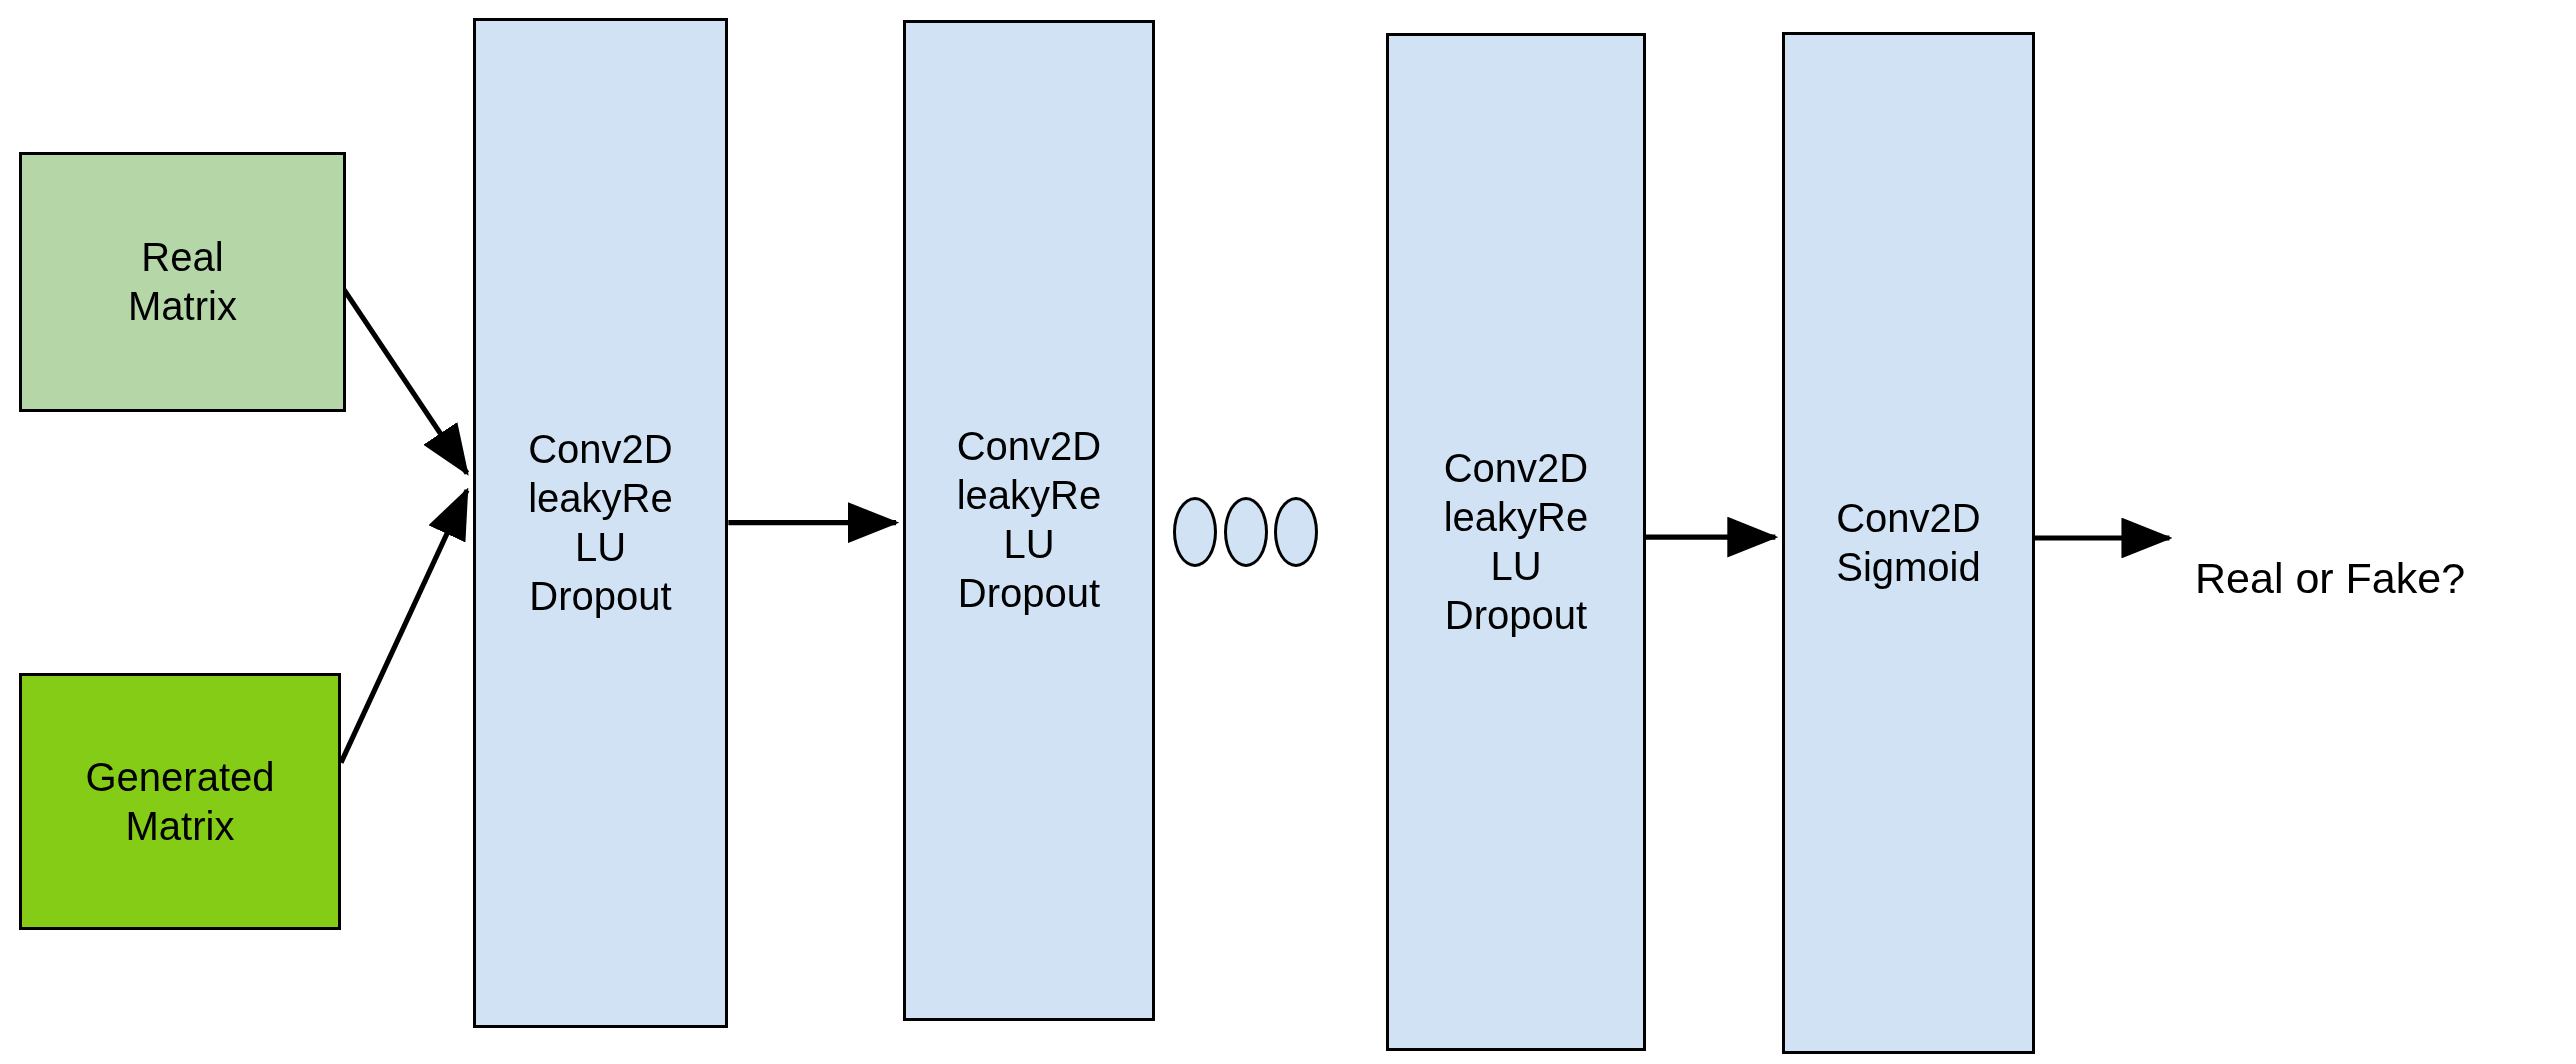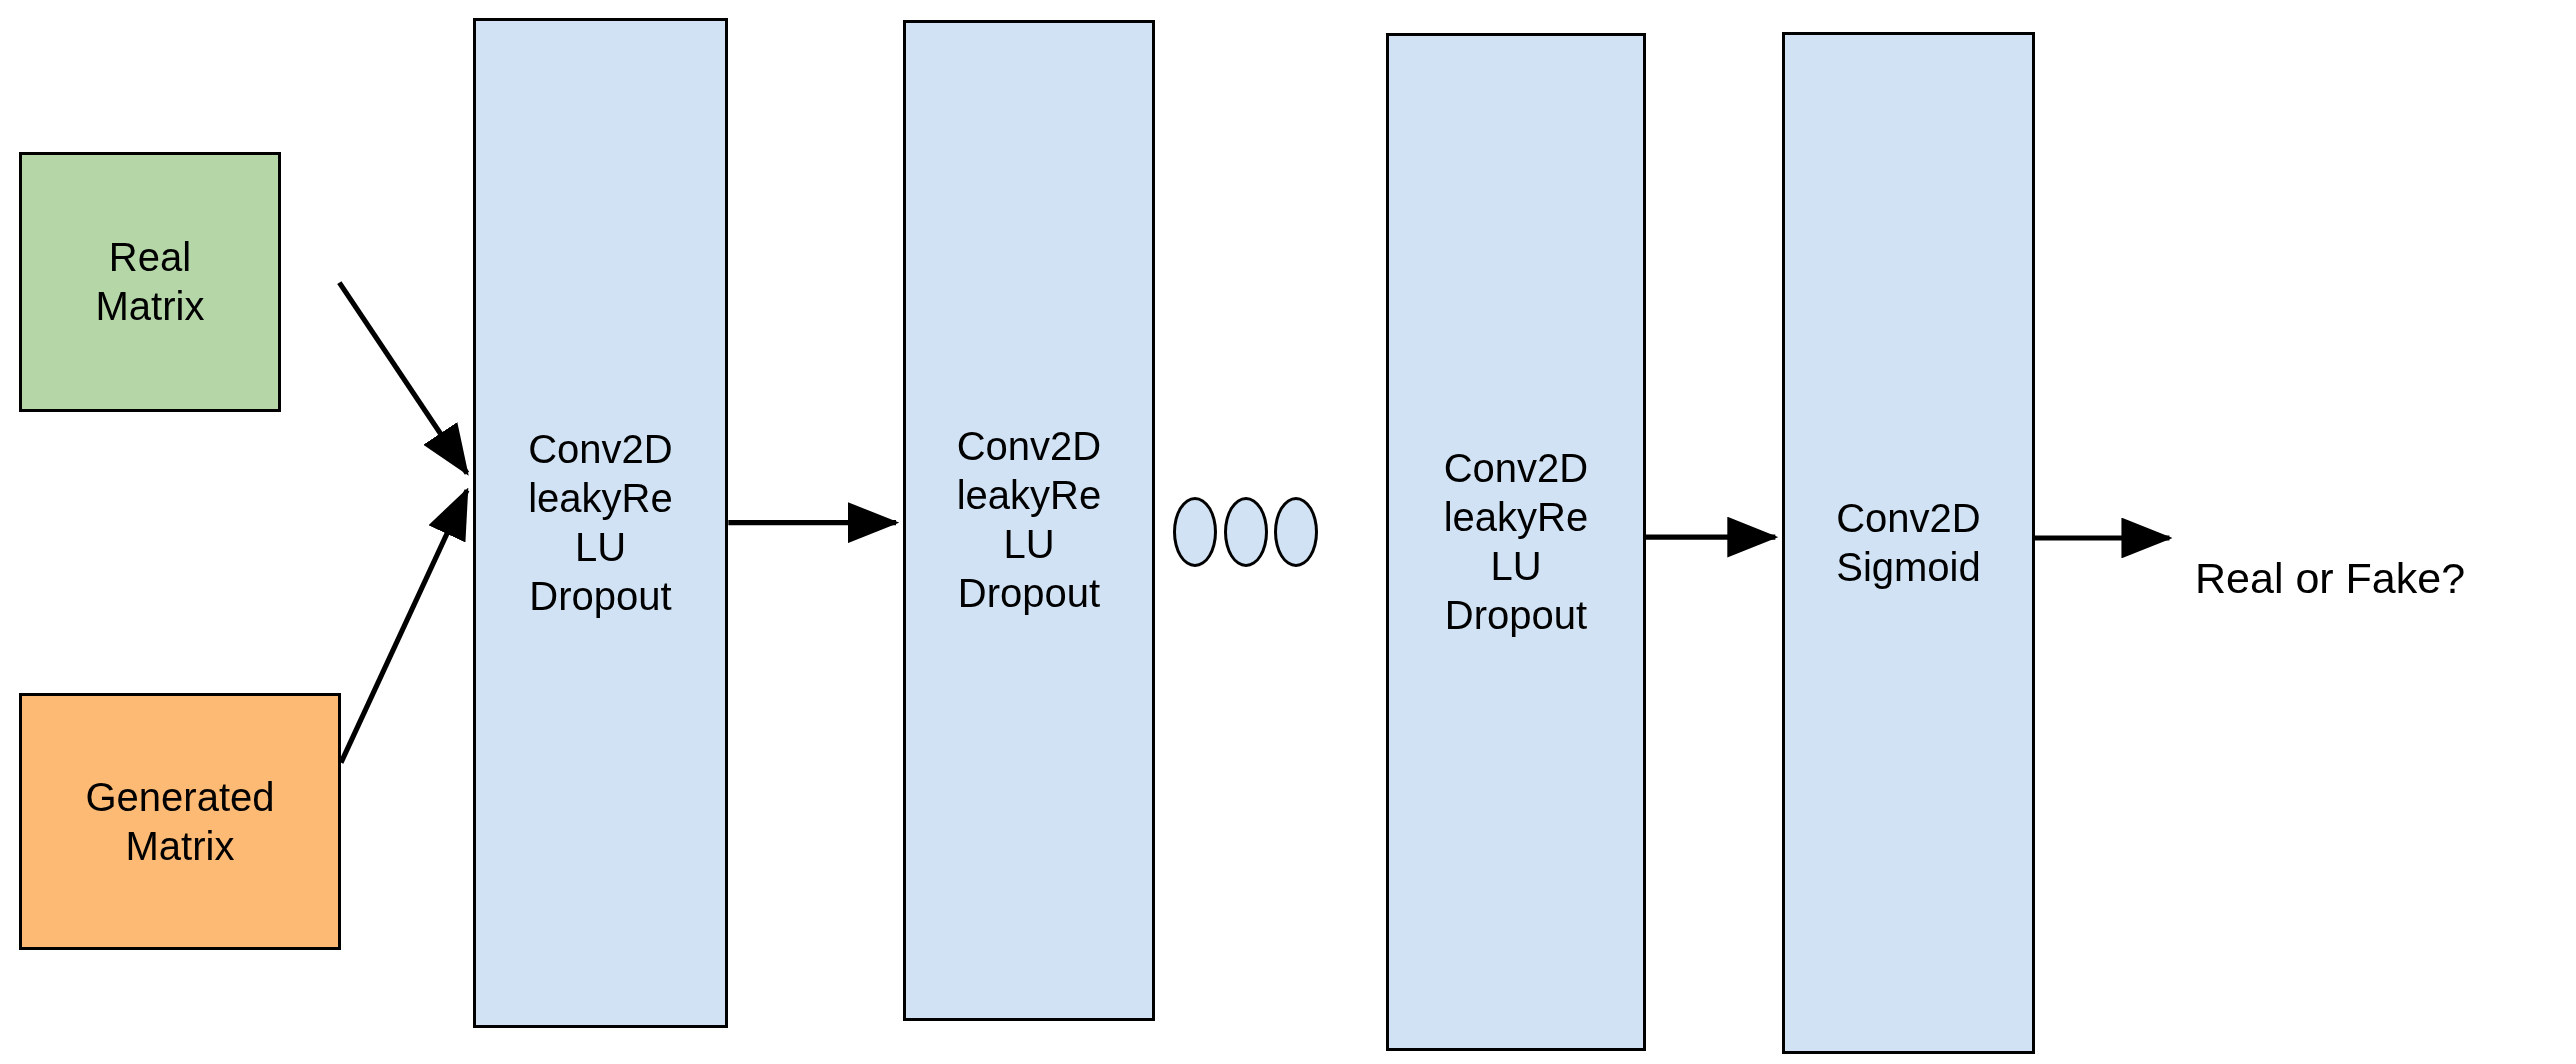--- a/index.html
+++ b/index.html
@@ -68,26 +68,26 @@
         <path d="M0,0 L10,4 L0,8 z" fill="#000000"></path>
       </marker>
     </defs>
     <line x1="398" y1="332" x2="548" y2="556" stroke="#000000" stroke-width="6" marker-end="url(#arrowhead)"></line>
     <line x1="400" y1="896" x2="548" y2="576" stroke="#000000" stroke-width="6" marker-end="url(#arrowhead)"></line>
     <line x1="855" y1="614" x2="1052" y2="614" stroke="#000000" stroke-width="6" marker-end="url(#arrowhead)"></line>
     <line x1="1930" y1="631" x2="2085" y2="631" stroke="#000000" stroke-width="6" marker-end="url(#arrowhead)"></line>
     <line x1="2390" y1="632" x2="2548" y2="632" stroke="#000000" stroke-width="6" marker-end="url(#arrowhead)"></line>
   </svg>
 
-  <div class="node input-node" style="left:19px; top:152px; width:262px; height:260px; background:#b5d7a8;">
+  <div class="node input-node" style="left:19px; top:152px; width:327px; height:260px; background:#b5d7a8;">
     <span class="node-label">Real
 Matrix</span>
   </div>
 
-  <div class="node input-node" style="left:19px; top:673px; width:322px; height:257px; background:#fdba74;margin-top:20px;">
+  <div class="node input-node" style="left:19px; top:673px; width:322px; height:257px; background:#84cc16;">
     <span class="node-label">Generated
 Matrix</span>
   </div>
 
   <div class="node layer-node" style="left:473px; top:18px; width:255px; height:1010px; background:#d0e2f3;">
     <span class="node-label">Conv2D
 leakyRe
 LU
 Dropout</span>
   </div>

